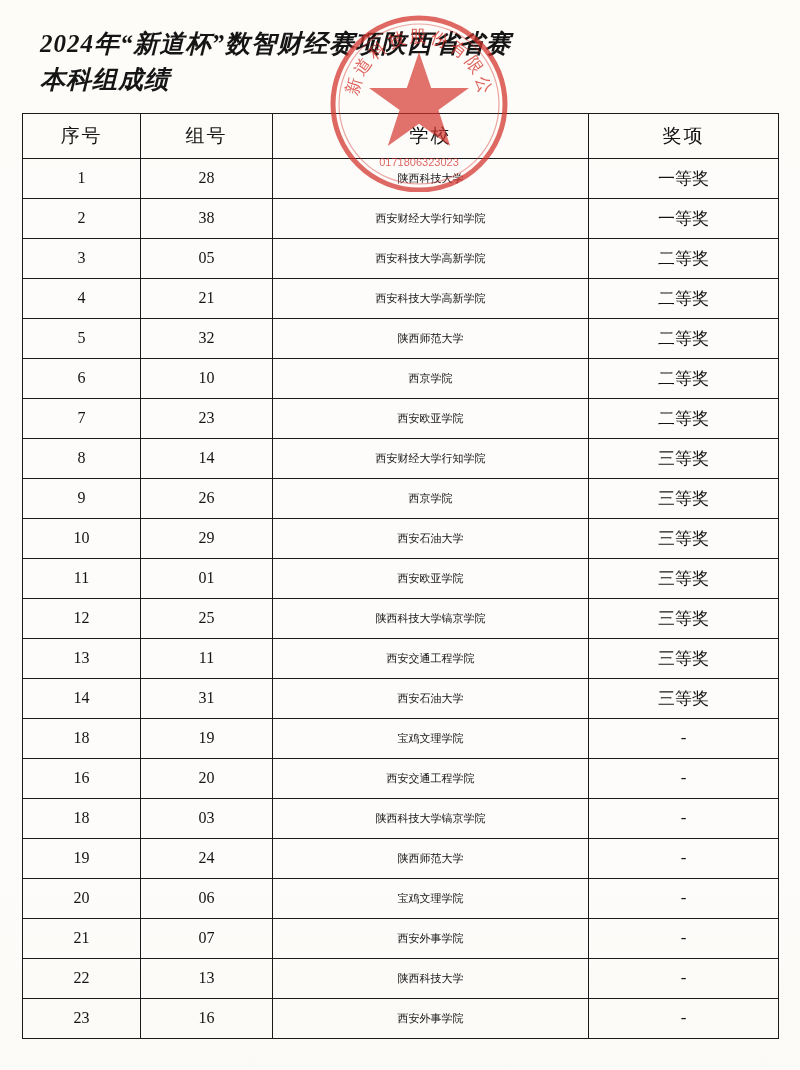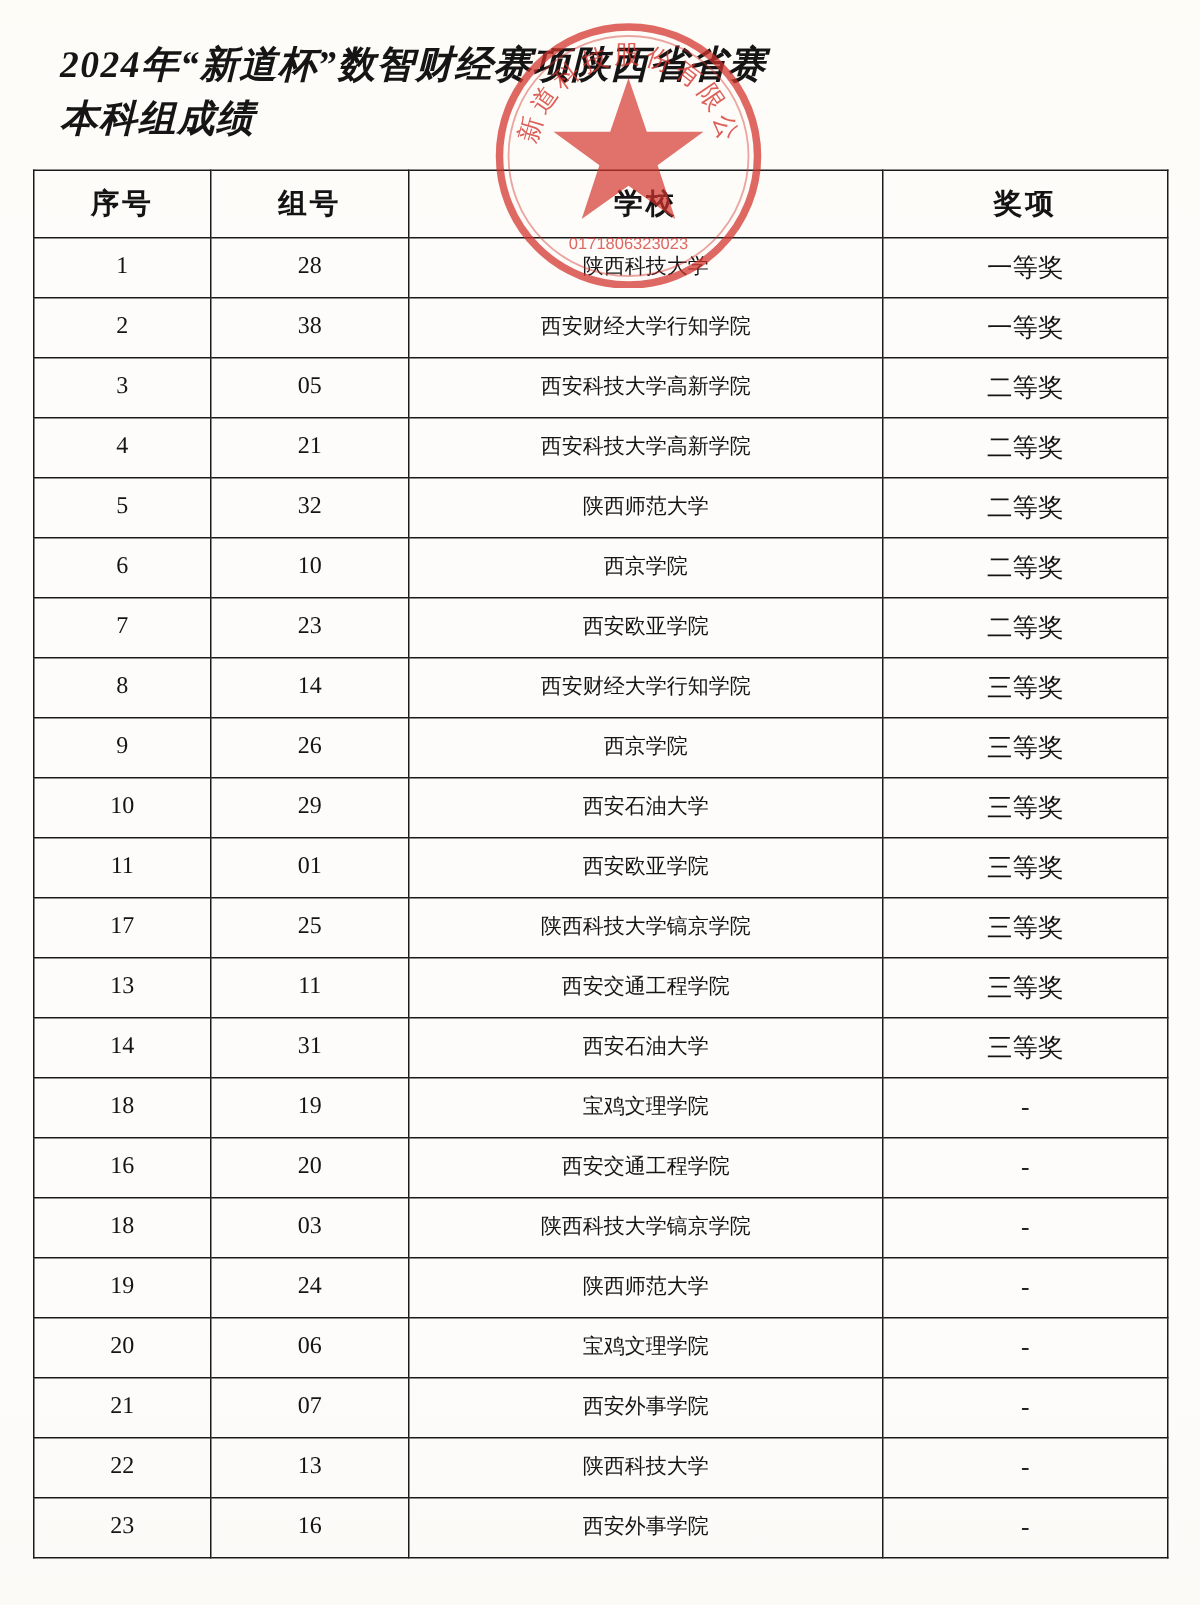--- a/index.html
+++ b/index.html
@@ -51,33 +51,33 @@
   table.score-table td {
     border: 1px solid #1a1a1a;
     text-align: center;
     vertical-align: middle;
     font-family: "Liberation Serif", "DejaVu Serif", serif;
     color: #141414;
   }
   table.score-table th {
     height: 42px;
     font-size: 19px;
-    font-weight: bold;
+    font-weight: normal;
     letter-spacing: 2px;
   }
   table.score-table td {
     height: 37px;
     font-size: 17px;
   }
   table.score-table td.col-idx,
   table.score-table td.col-group {
     font-size: 16px;
   }
   table.score-table td.col-school {
-    font-size: 14px;
+    font-size: 11px;
     margin-top: 24px;
   }
   table.score-table td.col-award {
     font-size: 17px;
   }
   .c1 { width: 118px; }
   .c2 { width: 132px; }
   .c3 { width: 316px; }
   .c4 { width: 190px; }
 
@@ -207,21 +207,21 @@
             <td class="col-school">西安石油大学</td>
             <td class="col-award">三等奖</td>
           </tr>
           <tr>
             <td class="col-idx">11</td>
             <td class="col-group">01</td>
             <td class="col-school">西安欧亚学院</td>
             <td class="col-award">三等奖</td>
           </tr>
           <tr>
-            <td class="col-idx">17</td>
+            <td class="col-idx">12</td>
             <td class="col-group">25</td>
             <td class="col-school">陕西科技大学镐京学院</td>
             <td class="col-award">三等奖</td>
           </tr>
           <tr>
             <td class="col-idx">13</td>
             <td class="col-group">11</td>
             <td class="col-school">西安交通工程学院</td>
             <td class="col-award">三等奖</td>
           </tr>

